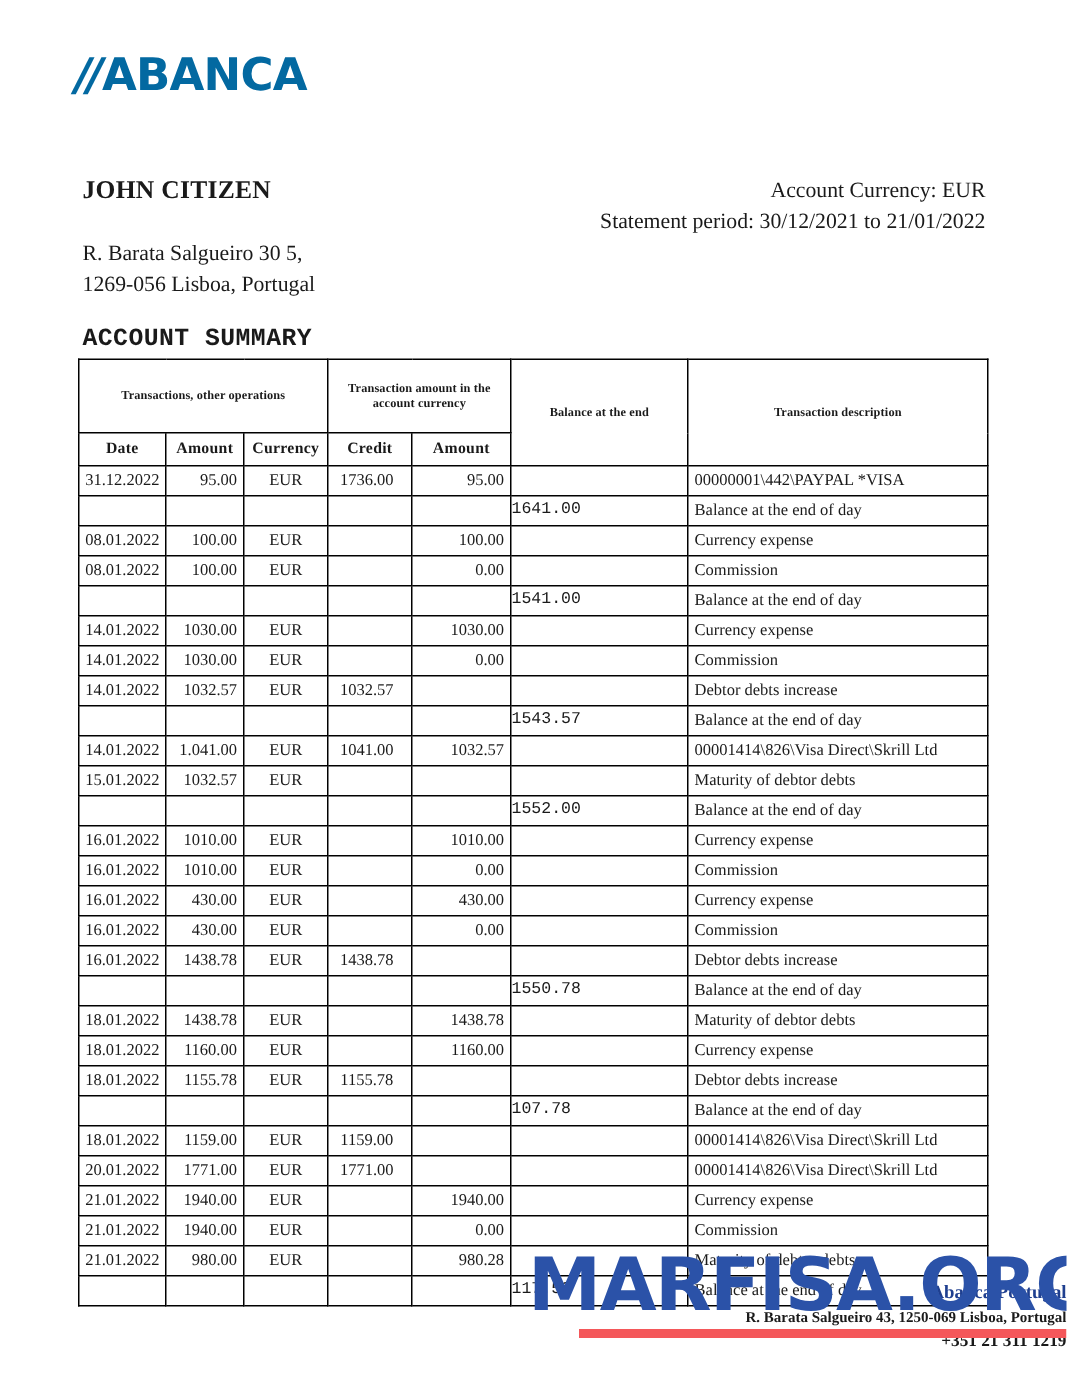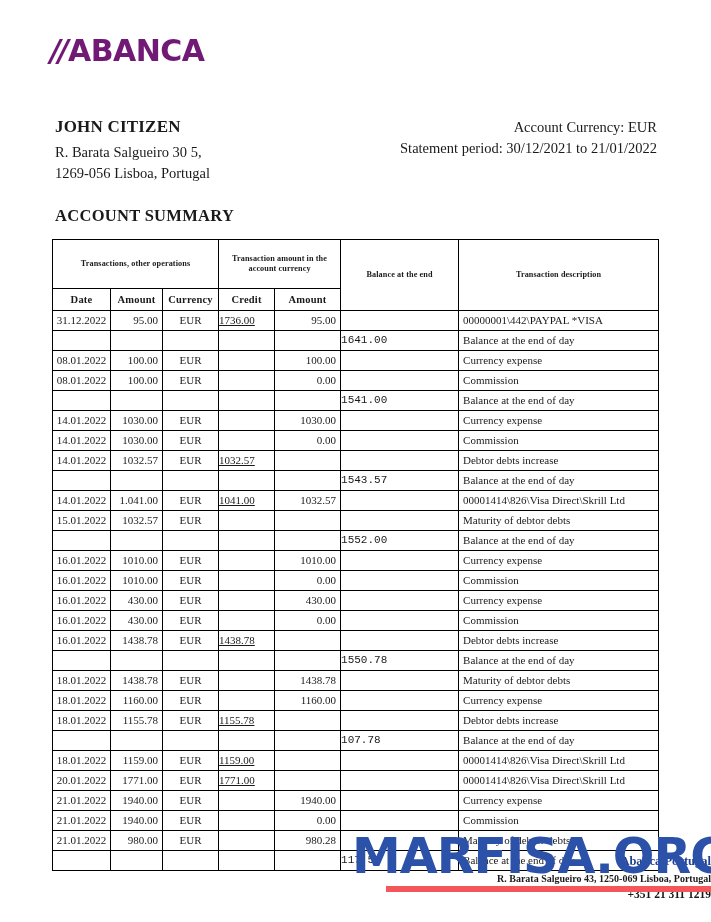--- a/index.html
+++ b/index.html
@@ -44,21 +44,21 @@
   .customer {
     position: absolute;
     left: 55px;
     top: 115px;
     line-height: 1.42;
   }
   .customer-name {
     font-weight: bold;
     font-size: 17px;
     letter-spacing: 0.2px;
-    margin-bottom: 3px;
+    margin-bottom: 20px;
     white-space: nowrap;
   }
   .customer-line {
     font-size: 14.5px;
     white-space: nowrap;
   }
 
   .account-meta {
     position: absolute;
     right: 54px;
@@ -66,25 +66,26 @@
     text-align: right;
     font-size: 14.5px;
     line-height: 1.47;
   }
   .account-meta div { white-space: nowrap; }
 
   
   .section-title {
     position: absolute;
     left: 55px;
-    top: 206px;
+    top: 216px;
     font-weight: bold;
     font-size: 16.5px;
     letter-spacing: 0.3px;
     white-space: nowrap;
+    font-family: Liberation Mono, monospace;
   }
 
   
   .table-wrap {
     position: absolute;
     left: 52px;
     top: 239px;
     width: 606px;
   }
   table.stmt {
@@ -116,21 +117,21 @@
   table.stmt tbody td {
     height: 19px;
     line-height: 19px;
     font-size: 11px;
     white-space: nowrap;
     overflow: hidden;
   }
   .c-date   { text-align: center; }
   .c-amount { text-align: right;  padding-right: 4px !important; }
   .c-curr   { text-align: center; }
-  .c-credit { text-align: left;  padding-right: 4px !important; text-decoration: underline; }
+  .c-credit { text-align: center;  padding-right: 4px !important; }
   .c-debit  { text-align: right;  padding-right: 4px !important; }
   .c-bal    { text-align: left;  padding-right: 4px !important; font-family: Liberation Mono, monospace; }
   .c-desc   { text-align: left;   padding-left: 4px !important; }
 
   
   .footer {
     position: absolute;
     left: 0;
     right: 0;
     top: 852px;
@@ -177,21 +178,21 @@
     height: 6px;
     background: #f4575a;
     pointer-events: none;
   }
 </style>
 </head>
 <body>
 
 <div class="page">
 
-  <div class="logo" style="color: #701a75;">
+  <div class="logo" style="color: #0369a1;">
     <span class="slashes">//</span><span>ABANCA</span>
   </div>
 
   <div class="customer">
     <div class="customer-name">JOHN CITIZEN</div>
     <div class="customer-line">R. Barata Salgueiro 30 5,</div>
     <div class="customer-line">1269-056 Lisboa, Portugal</div>
   </div>
 
   <div class="account-meta">

